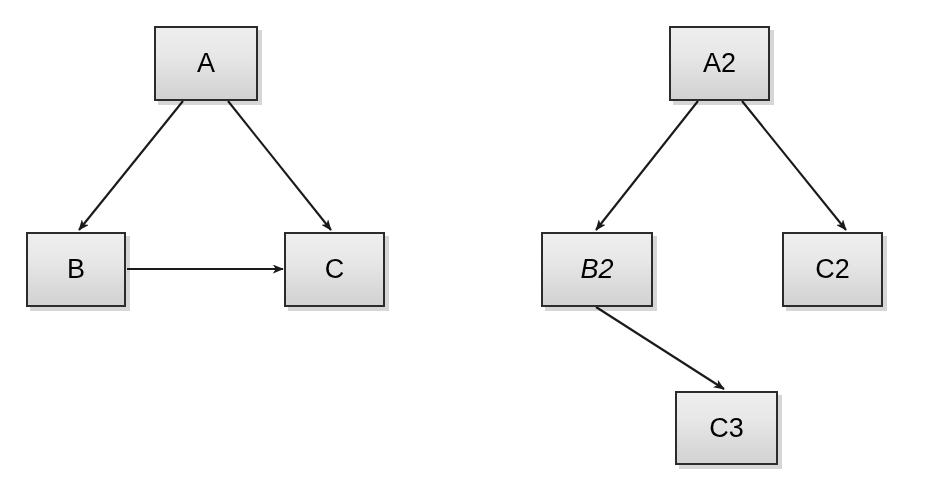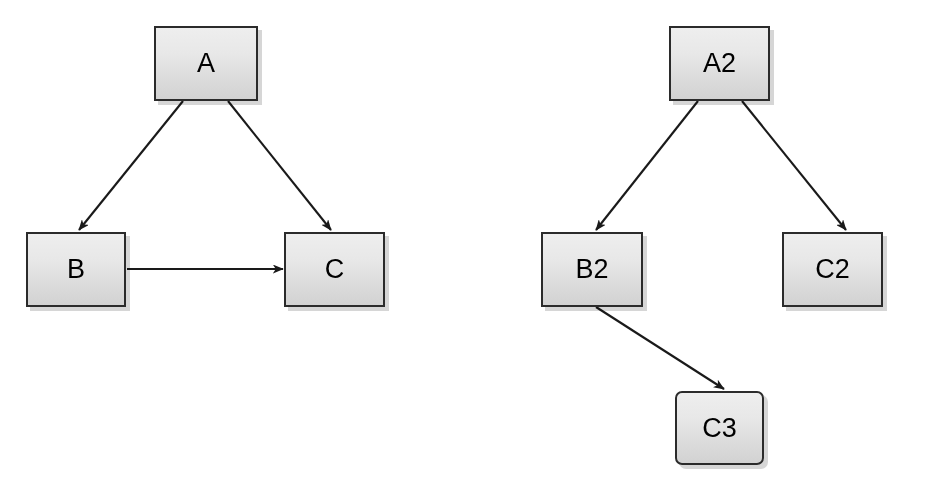--- a/index.html
+++ b/index.html
@@ -74,23 +74,23 @@
       </div>
       <div class="node" style="left: 26px; top: 232px; width: 100px; height: 75px;">
         <span class="node-label">B</span>
       </div>
       <div class="node" style="left: 284px; top: 232px; width: 101px; height: 75px;">
         <span class="node-label">C</span>
       </div>
       <div class="node" style="left: 669px; top: 26px; width: 101px; height: 75px;">
         <span class="node-label">A2</span>
       </div>
-      <div class="node" style="left: 541px; top: 232px; width: 102px; height: 75px;">
+      <div class="node" style="left: 541px; top: 232px; width: 112px; height: 75px; font-style: italic;">
         <span class="node-label">B2</span>
       </div>
       <div class="node" style="left: 782px; top: 232px; width: 101px; height: 75px;">
         <span class="node-label">C2</span>
       </div>
-      <div class="node" style="left: 675px; top: 391px; width: 89px; height: 74px; border-radius: 7px;">
+      <div class="node" style="left: 675px; top: 391px; width: 103px; height: 74px;">
         <span class="node-label">C3</span>
       </div>
     </div>
 </div>
 
 </body></html>

